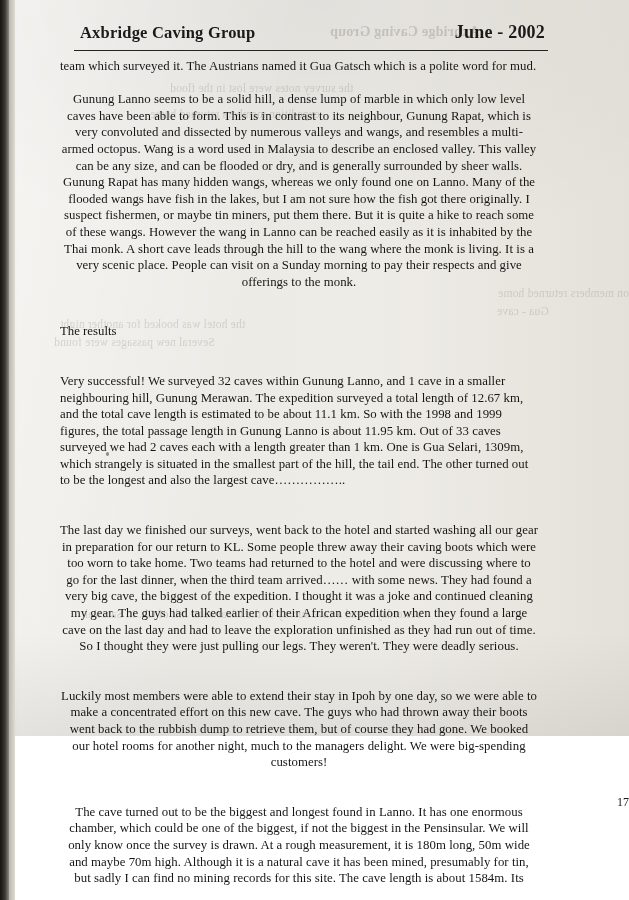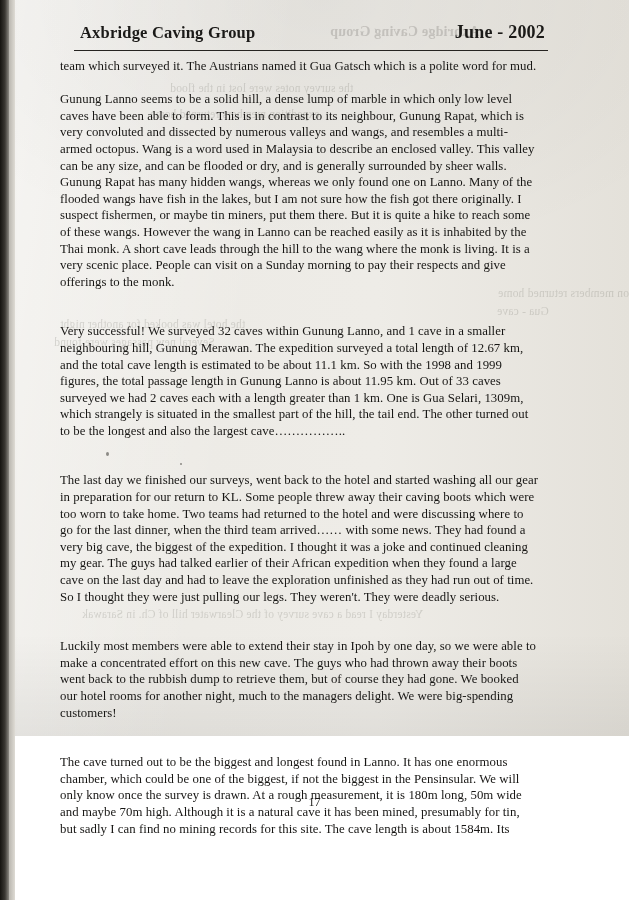--- a/index.html
+++ b/index.html
@@ -98,34 +98,34 @@
     width: 478px;
   }
   p.para {
     margin: 0 0 0 0;
     font-size: 12.8px;
     line-height: 16.6px;
     color: #171614;
     text-align: left;
     letter-spacing: 0.05px;
   }
-  p.para + p.para { margin-top: 16.6px; }
+  p.para + p.para { margin-top: 16.6px; text-align: center; }
   .gap-large { margin-top: 33px !important; }
   .section-heading {
     font-size: 12.8px;
     line-height: 16.6px;
     color: #171614;
     margin: 0;
   }
   #page-number {
     position: absolute;
     top: 795px;
     left: 0;
     width: 629px;
-    text-align: center;
+    text-align: right;
     font-size: 12px;
     color: #1b1a18;
   }
   
   .speck {
     position: absolute;
     background: #3a3833;
     border-radius: 50%;
     opacity: 0.55;
   }
@@ -157,20 +157,21 @@
     <header class="doc-header">
       <span class="header-title">Axbridge Caving Group</span>
       <span class="header-date">June - 2002</span>
     </header>
     <div id="header-rule"></div>
 
     <div id="body-col">
       <p class="para">team which surveyed it. The Austrians named it Gua Gatsch which is a polite word for mud.</p>
       <p class="para">Gunung Lanno seems to be a solid hill, a dense lump of marble in which only low level caves have been able to form. This is in contrast to its neighbour, Gunung Rapat, which is very convoluted and dissected by numerous valleys and wangs, and resembles a multi-armed octopus. Wang is a word used in Malaysia to describe an enclosed valley. This valley can be any size, and can be flooded or dry, and is generally surrounded by sheer walls. Gunung Rapat has many hidden wangs, whereas we only found one on Lanno. Many of the flooded wangs have fish in the lakes, but I am not sure how the fish got there originally. I suspect fishermen, or maybe tin miners, put them there. But it is quite a hike to reach some of these wangs. However the wang in Lanno can be reached easily as it is inhabited by the Thai monk. A short cave leads through the hill to the wang where the monk is living. It is a very scenic place. People can visit on a Sunday morning to pay their respects and give offerings to the monk.</p>
 
+      <p class="section-heading gap-large">The results</p>
 
       <p class="para gap-large">Very successful! We surveyed 32 caves within Gunung Lanno, and 1 cave in a smaller neighbouring hill, Gunung Merawan. The expedition surveyed a total length of 12.67 km, and the total cave length is estimated to be about 11.1 km. So with the 1998 and 1999 figures, the total passage length in Gunung Lanno is about 11.95 km. Out of 33 caves surveyed we had 2 caves each with a length greater than 1 km. One is Gua Selari, 1309m, which strangely is situated in the smallest part of the hill, the tail end. The other turned out to be the longest and also the largest cave……………..</p>
       <p class="para gap-large">The last day we finished our surveys, went back to the hotel and started washing all our gear in preparation for our return to KL. Some people threw away their caving boots which were too worn to take home. Two teams had returned to the hotel and were discussing where to go for the last dinner, when the third team arrived…… with some news. They had found a very big cave, the biggest of the expedition. I thought it was a joke and continued cleaning my gear. The guys had talked earlier of their African expedition when they found a large cave on the last day and had to leave the exploration unfinished as they had run out of time. So I thought they were just pulling our legs. They weren't. They were deadly serious.</p>
       <p class="para gap-large">Luckily most members were able to extend their stay in Ipoh by one day, so we were able to make a concentrated effort on this new cave. The guys who had thrown away their boots went back to the rubbish dump to retrieve them, but of course they had gone. We booked our hotel rooms for another night, much to the managers delight. We were big-spending customers!</p>
       <p class="para gap-large">The cave turned out to be the biggest and longest found in Lanno. It has one enormous chamber, which could be one of the biggest, if not the biggest in the Pensinsular. We will only know once the survey is drawn. At a rough measurement, it is 180m long, 50m wide and maybe 70m high. Although it is a natural cave it has been mined, presumably for tin, but sadly I can find no mining records for this site. The cave length is about 1584m. Its</p>
     </div>
 
     <div id="page-number">17</div>
   </div>
 </div>

